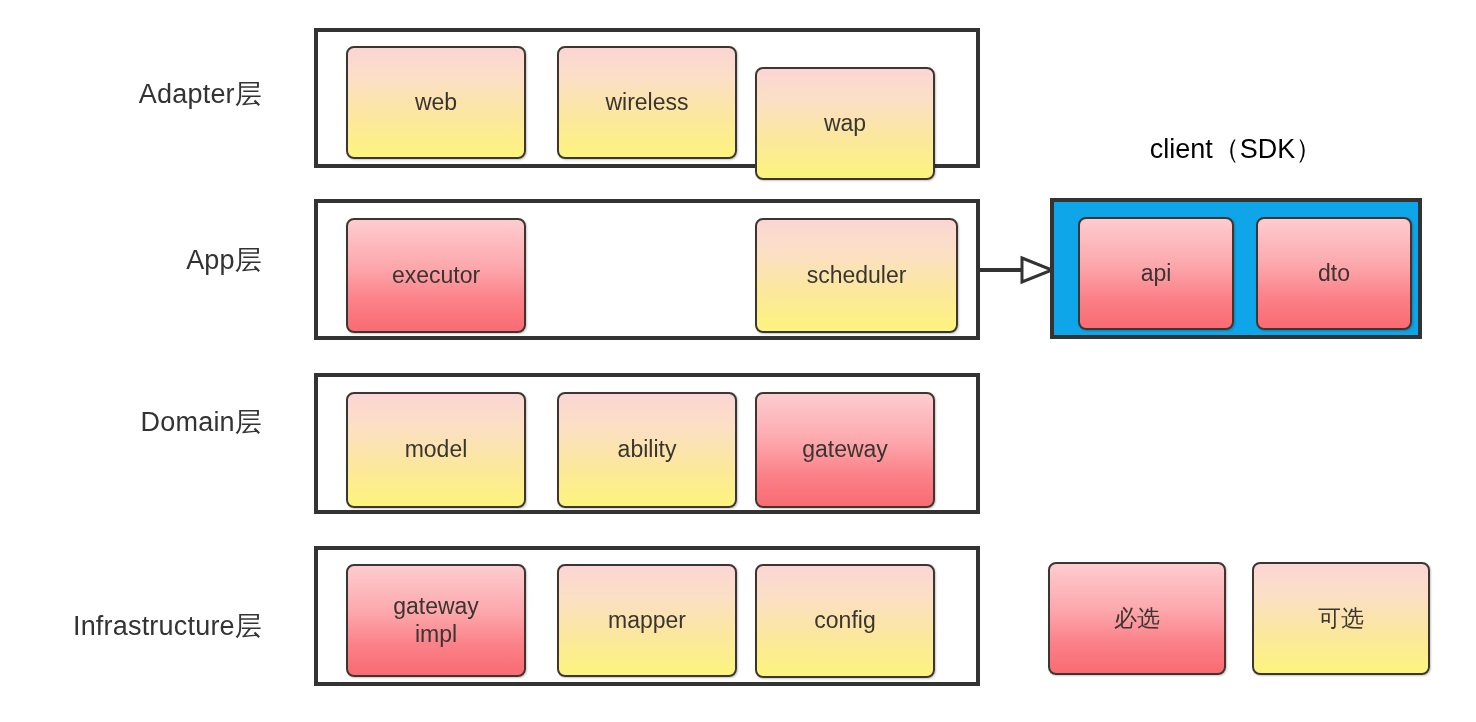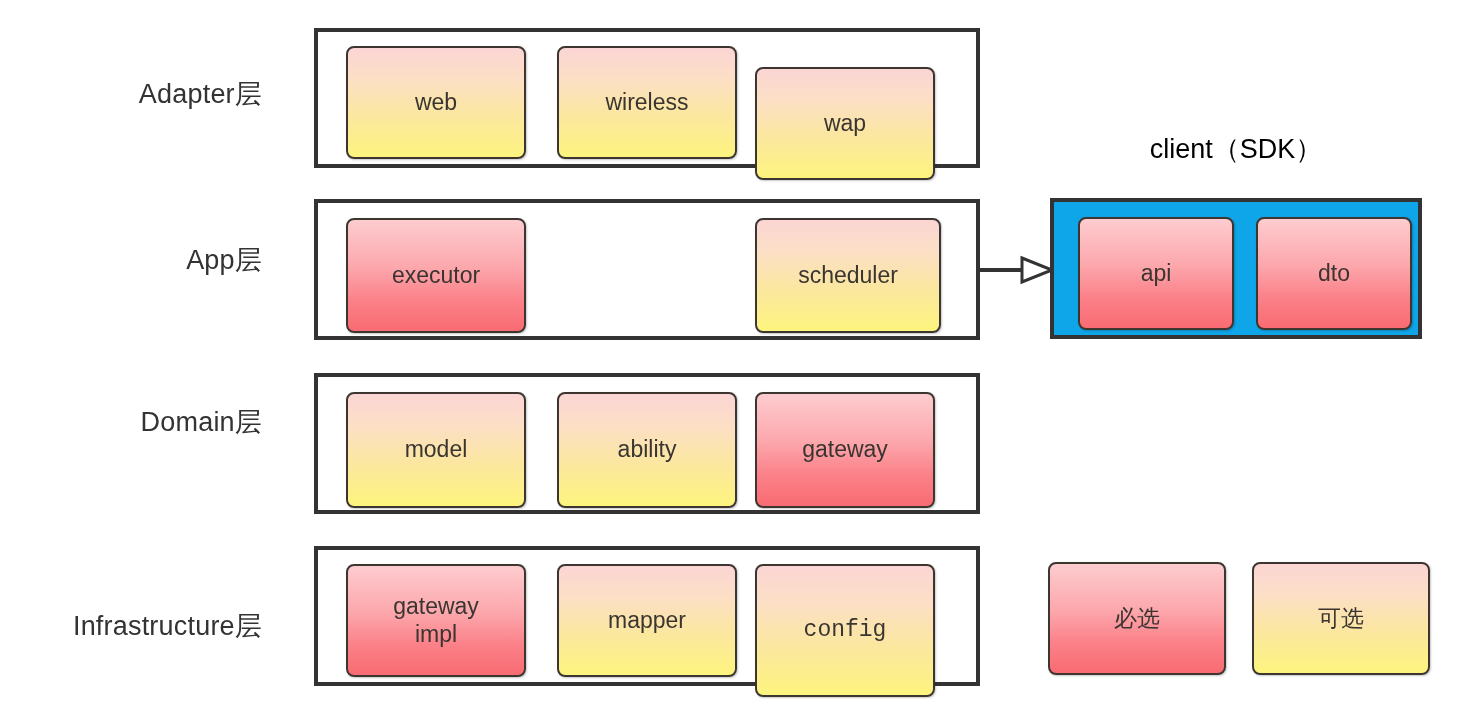--- a/index.html
+++ b/index.html
@@ -82,29 +82,29 @@
     background: linear-gradient(180deg, #fdcccf 0%, #fca8ad 42%, #fb8189 72%, #f96b72 100%);
   }
 
   
   .m-1 { left: 28px;  top: 14px; width: 180px; height: 113px; }
   .m-2 { left: 239px; top: 14px; width: 180px; height: 113px; }
   .m-3 { left: 437px; top: 14px; width: 180px; height: 113px; margin-top: 21px; }
 
   .m-1b { left: 28px;  top: 15px; width: 180px; height: 115px; }
   .m-2b { left: 239px; top: 15px; width: 180px; height: 115px; }
-  .m-3b { left: 437px; top: 15px; width: 186px; height: 115px; }
+  .m-3b { left: 437px; top: 15px; width: 203px; height: 115px; }
 
   .m-1c { left: 28px;  top: 15px; width: 180px; height: 116px; }
   .m-2c { left: 239px; top: 15px; width: 180px; height: 116px; }
   .m-3c { left: 437px; top: 15px; width: 180px; height: 116px; }
 
   .m-1d { left: 28px;  top: 14px; width: 180px; height: 113px; }
   .m-2d { left: 239px; top: 14px; width: 180px; height: 113px; }
-  .m-3d { left: 437px; top: 14px; width: 180px; height: 133px; font-family: Liberation Mono, monospace; }
+  .m-3d { left: 437px; top: 14px; width: 180px; height: 114px; }
 
   
   .sdk-title {
     position: absolute;
     left: 1050px;
     top: 131px;
     width: 372px;
     text-align: center;
     font-size: 27px;
     color: #000000;

